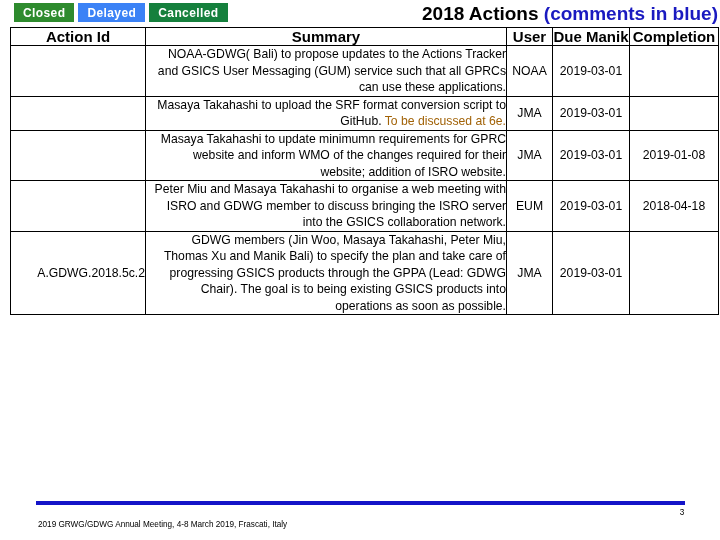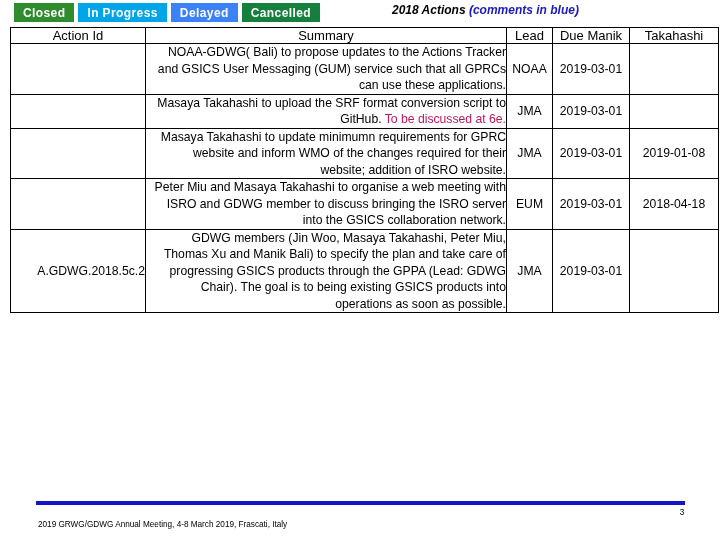--- a/index.html
+++ b/index.html
@@ -41,26 +41,25 @@
   .chip-inprogress { background: #00a5e8; }
   .chip-delayed    { background: #3b82f6; }
   .chip-cancelled  { background: #15803d; }
 
   
   #title {
     position: absolute;
     left: 392px;
     top: 3px;
     width: 326px;
-    text-align: left;
-    font-size: 12px;
+    text-align: right;
+    font-size: 19px;
     font-weight: bold;
     color: #000000;
     white-space: nowrap;
-    font-style: italic;
   }
   #title .blue { color: #1a1ac0; }
 
   
   #actions-table {
     position: absolute;
     left: 10px;
     top: 27px;
     width: 707px;
     border-collapse: collapse;
@@ -69,22 +68,22 @@
     color: #000;
   }
   #actions-table td, #actions-table th {
     border: 1px solid #000;
     padding: 0;
     vertical-align: middle;
     background: #ffffff;
   }
   thead th {
     height: 15px;
-    font-size: 13px;
-    font-weight: normal;
+    font-size: 15px;
+    font-weight: bold;
     text-align: center;
     background: #ffffff;
   }
   th.col-action { background: #b6ddcb; }
 
   
   .col-action     { width: 134px; }
   .col-summary    { width: 360px; }
   .col-lead       { width: 45px;  }
   .col-due        { width: 76px;  }
@@ -99,21 +98,21 @@
   td.cell-action.status-inprogress  { background: #00a5e8; color: #ffffff; }
   td.cell-action.status-delayed     { background: #aa22e8; color: #ffffff; }
   td.cell-action.status-none        { background: #ffffff; color: #000000; }
 
   td.cell-summary {
     text-align: right;
     padding: 1px 2px 2px 3px;
     line-height: 16.5px;
     vertical-align: middle;
   }
-  td.cell-summary .comment { color: #be185d; }
+  td.cell-summary .comment { color: #a16207; }
 
   td.cell-lead, td.cell-due, td.cell-completion {
     text-align: center;
     vertical-align: middle;
     font-size: 12.2px;
     margin-left: 25px;
   }
 
   
   #footer-rule {
@@ -140,35 +139,34 @@
     text-align: center;
     font-size: 8.2px;
     color: #000;
   }
 </style>
 </head>
 <body>
 
 <div id="legend">
   <div class="legend-chip chip-closed">Closed</div>
-  <div class="legend-chip chip-inprogress">In Progress</div>
   <div class="legend-chip chip-delayed">Delayed</div>
   <div class="legend-chip chip-cancelled">Cancelled</div>
 </div>
 
 <div id="title"><span>2018 Actions </span><span class="blue">(comments in blue)</span></div>
 
 <table id="actions-table">
   <thead>
     <tr>
       <th class="col-action">Action Id</th>
       <th class="col-summary">Summary</th>
-      <th class="col-lead">Lead</th>
+      <th class="col-lead">User</th>
       <th class="col-due">Due Manik</th>
-      <th class="col-completion">Takahashi</th>
+      <th class="col-completion">Completion</th>
     </tr>
   </thead>
   <tbody id="actions-body">
       <tr>
         <td class="cell-action status-inprogress">A.GDWG.2018.5a.1</td>
         <td class="cell-summary"><span> NOAA-GDWG( Bali) to propose updates to the Actions Tracker and GSICS User Messaging (GUM) service such that all GPRCs can use these applications.</span></td>
         <td class="cell-lead">NOAA</td>
         <td class="cell-due">2019-03-01</td>
         <td class="cell-completion"></td>
       </tr>

